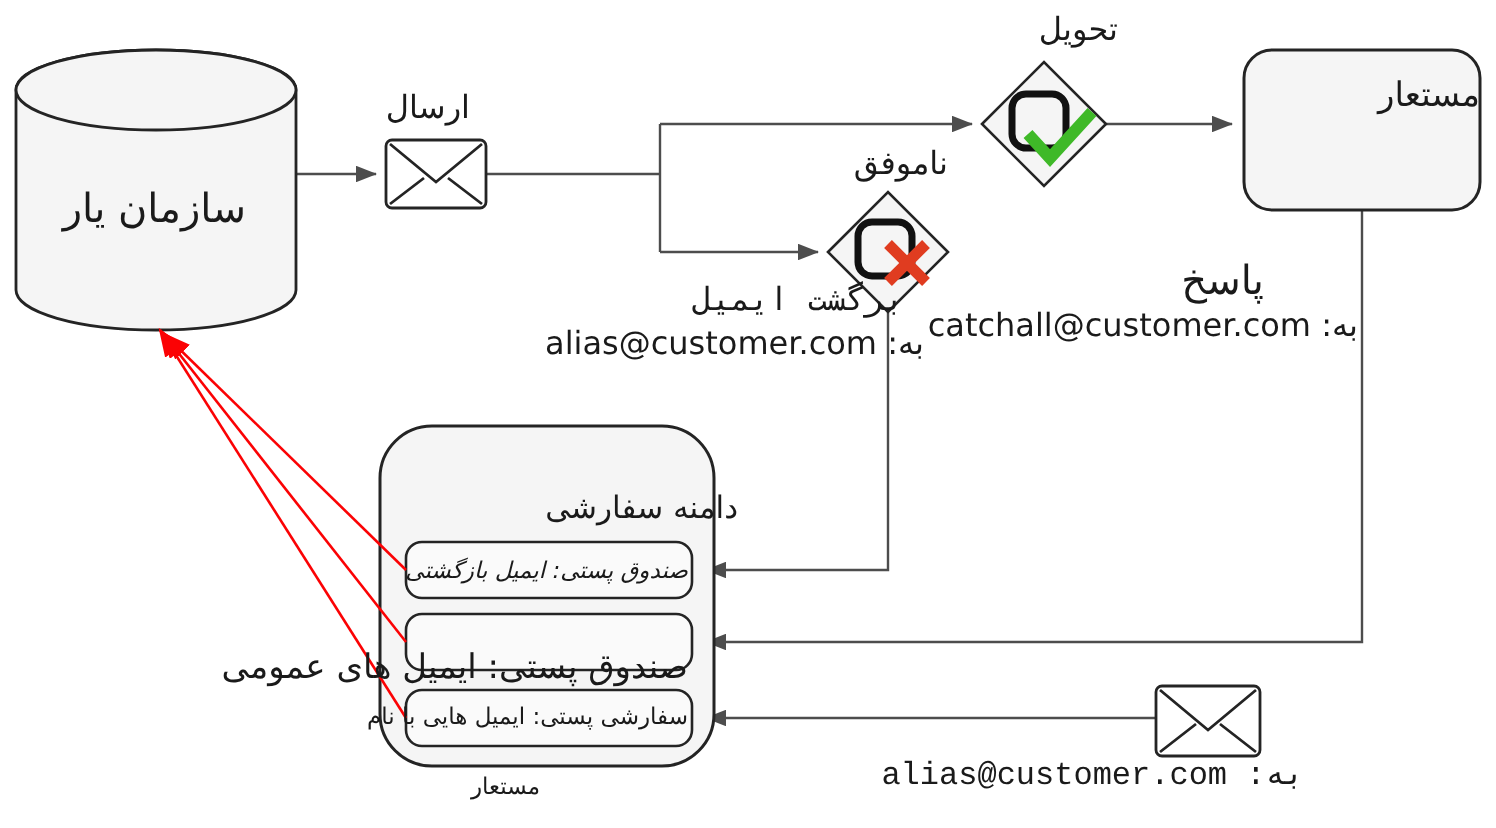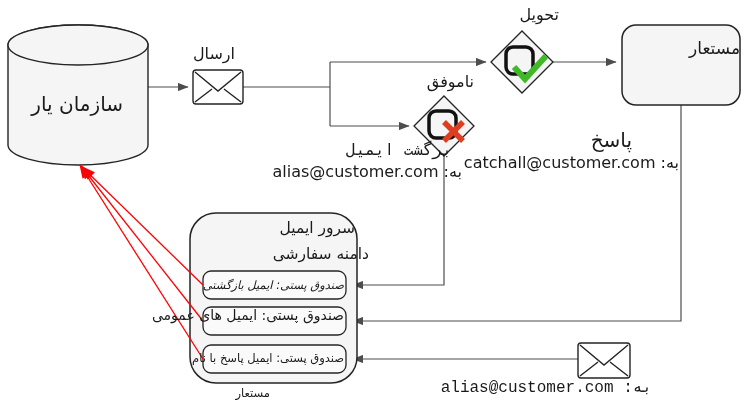--- a/index.html
+++ b/index.html
@@ -15,21 +15,21 @@
   .failed-label{left:398px;top:72px;width:76px;font-size:16px;}
   .recipient-text{left:622px;top:34px;width:118px;font-size:17px;line-height:28px;}
   .recipient-text span{display:block;}
   .bounce-title{left:330px;top:141px;width:122px;font-size:16px;font-family:Liberation Mono, monospace;}
   .bounce-addr{left:238px;top:162px;width:224px;font-size:16px;}
   .reply-title{left:560px;top:128px;width:72px;font-size:20px;}
   .reply-addr{left:477px;top:153px;width:202px;font-size:16px;}
   .server-title1{left:192px;top:219px;width:163px;font-size:15.5px;}
   .server-title2{left:192px;top:245px;width:177px;font-size:15.5px;}
   .mb1{left:205px;top:278px;width:139px;font-size:11.5px;font-style:italic;}
-  .mb2{left:205px;top:307px;width:139px;font-size:14px;}
+  .mb2{left:205px;top:324px;width:139px;font-size:17px;}
   .mb3{left:205px;top:351px;width:139px;font-size:11.5px;}
   .mb3-overflow{left:208px;top:386px;width:62px;font-size:11.5px;}
   .alias-addr{left:458px;top:378px;width:194px;font-size:16px;font-family:Liberation Mono, monospace;}
 </style>
 </head>
 <body>
 
 <div class="canvas">
 
   <svg class="layer" width="748" height="414" viewBox="0 0 748 414">
@@ -107,22 +107,21 @@
   <div class="lbl recipient-text" dir="rtl">
     <span>مستعار</span>
   </div>
 
   <div class="lbl bounce-title" dir="rtl">برگشت ایمیل</div>
   <div class="lbl bounce-addr" dir="rtl">به: alias@customer.com</div>
 
   <div class="lbl reply-title" dir="rtl">پاسخ</div>
   <div class="lbl reply-addr" dir="rtl">به: catchall@customer.com</div>
 
-  <div class="lbl server-title1" dir="rtl">سرور ایمیل</div>
   <div class="lbl server-title2" dir="rtl">دامنه سفارشی</div>
 
   <div class="lbl mb1" dir="rtl">صندوق پستی: ایمیل بازگشتی</div>
   <div class="lbl mb2" dir="rtl">صندوق پستی: ایمیل های عمومی</div>
-  <div class="lbl mb3" dir="rtl">صندوق پستی: ایمیل پاسخ با نام</div>
+  <div class="lbl mb3" dir="rtl">سفارشی پستی: ایمیل هایی با نام</div>
   <div class="lbl mb3-overflow" dir="rtl">مستعار</div>
 
   <div class="lbl alias-addr" dir="rtl">به: alias@customer.com</div>
 </div>
 
 </body></html>

